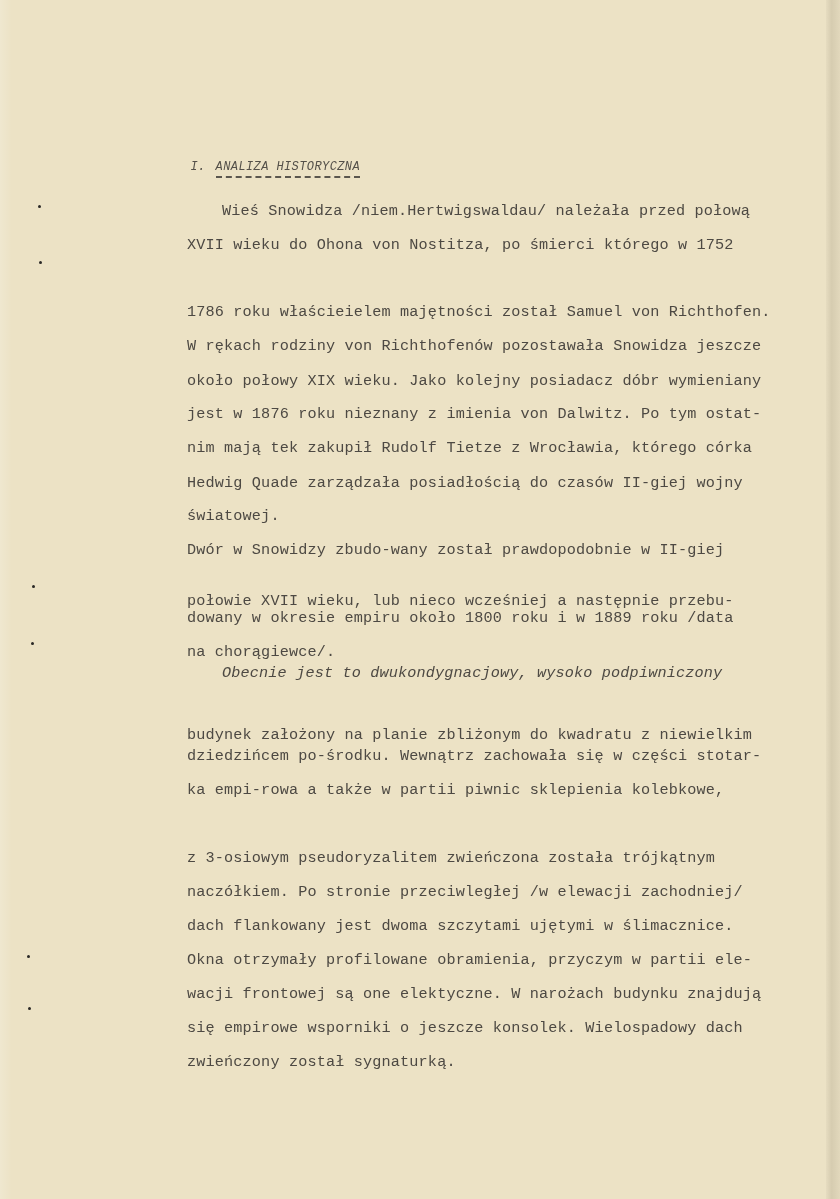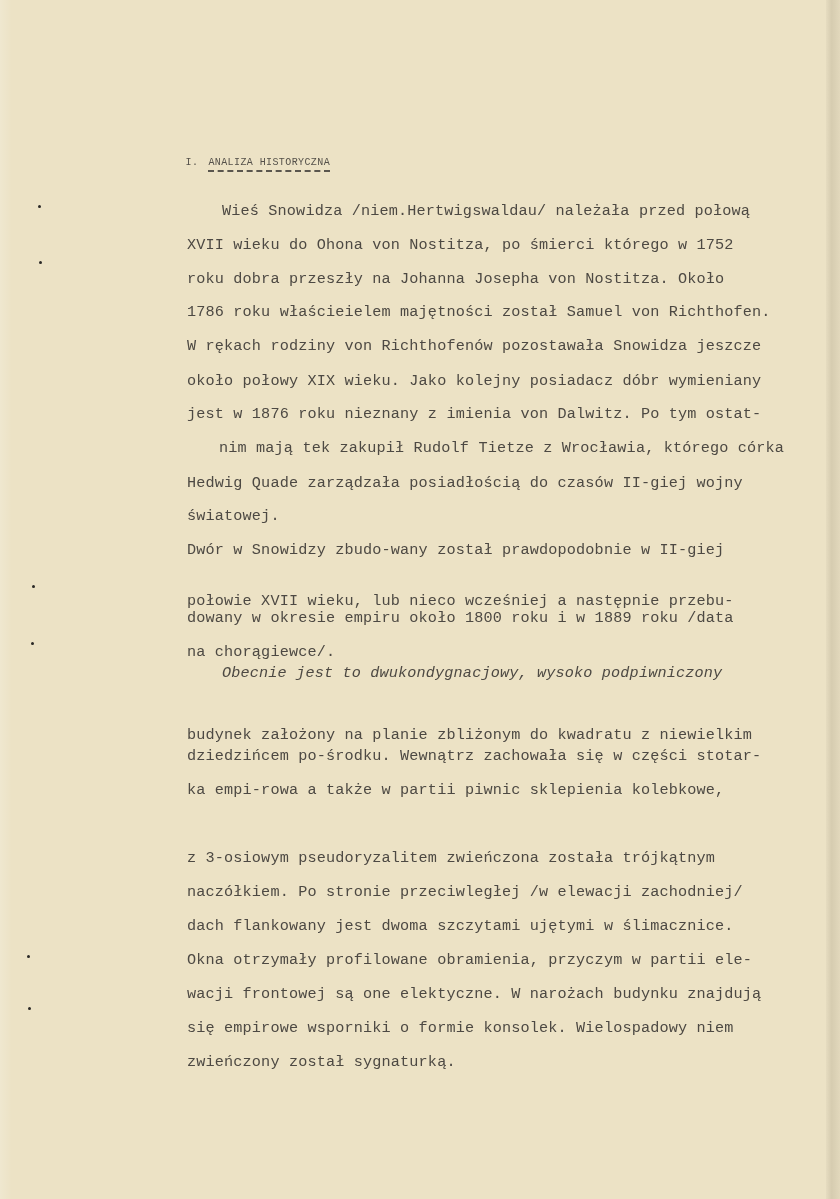--- a/index.html
+++ b/index.html
@@ -26,24 +26,25 @@
     .right-edge {
       position: absolute;
       right: 0; top: 0;
       width: 14px; height: 1199px;
       background: linear-gradient(90deg, #e6dcc0 0%, #d6ccb0 40%, #e2d8bc 100%);
     }
     .heading {
       position: absolute;
       left: 160px;
       top: 146px;
-      font-size: 10px;
+      font-size: 12px;
       letter-spacing: 0.4px;
       color: #545049;
       white-space: pre;
+      font-style: italic;
     }
     .heading .num {
       margin-right: 10px;
     }
     .heading .title {
       border-bottom: 2px dashed #5a564e;
       padding-bottom: 2px;
     }
     .line {
       position: absolute;
@@ -73,36 +74,35 @@
   <span class="mark" style="left:31px;top:642px;"></span>
   <span class="mark" style="left:27px;top:955px;"></span>
   <span class="mark" style="left:28px;top:1007px;"></span>
 
   <div class="heading">
     <span class="num">I.</span><span class="title">ANALIZA HISTORYCZNA</span>
   </div>
 
   <div class="line indent" style="top:202px;">Wieś Snowidza /niem.Hertwigswaldau/ należała przed połową</div>
   <div class="line" style="top:236px;">XVII wieku do Ohona von Nostitza, po śmierci którego w 1752</div>
-  <div class="line" style="top:270px;">roku dobra przeszły na Johanna Josepha von Nostitza. Około</div>
   <div class="line" style="top:303px;">1786 roku właścieielem majętności został Samuel von Richthofen.</div>
   <div class="line" style="top:337px;">W rękach rodziny von Richthofenów pozostawała Snowidza jeszcze</div>
   <div class="line" style="top:372px;">około połowy XIX wieku. Jako kolejny posiadacz dóbr wymieniany</div>
   <div class="line" style="top:405px;">jest w 1876 roku nieznany z imienia von Dalwitz. Po tym ostat-</div>
-  <div class="line" style="top:439px;margin-left:32px;">nim mają tek zakupił Rudolf Tietze z Wrocławia, którego córka</div>
+  <div class="line" style="top:439px;">nim mają tek zakupił Rudolf Tietze z Wrocławia, którego córka</div>
   <div class="line" style="top:474px;">Hedwig Quade zarządzała posiadłością do czasów II-giej wojny</div>
   <div class="line" style="top:507px;">światowej.</div>
   <div class="line" style="top:541px;">Dwór w Snowidzy zbudo-wany został prawdopodobnie w II-giej</div>
   <div class="line" style="top:592px;">połowie XVII wieku, lub nieco wcześniej a następnie przebu-</div>
   <div class="line" style="top:609px;">dowany w okresie empiru około 1800 roku i w 1889 roku /data</div>
   <div class="line" style="top:643px;">na chorągiewce/.</div>
   <div class="line indent" style="top:664px;font-style:italic;">Obecnie jest to dwukondygnacjowy, wysoko podpiwniczony</div>
   <div class="line" style="top:713px;margin-top:13px;">budynek założony na planie zbliżonym do kwadratu z niewielkim</div>
   <div class="line" style="top:747px;">dziedzińcem po-środku. Wewnątrz zachowała się w części stotar-</div>
   <div class="line" style="top:781px;">ka empi-rowa a także w partii piwnic sklepienia kolebkowe,</div>
   <div class="line" style="top:849px;">z 3-osiowym pseudoryzalitem zwieńczona została trójkątnym</div>
   <div class="line" style="top:883px;">naczółkiem. Po stronie przeciwległej /w elewacji zachodniej/</div>
   <div class="line" style="top:917px;">dach flankowany jest dwoma szczytami ujętymi w ślimacznice.</div>
   <div class="line" style="top:951px;">Okna otrzymały profilowane obramienia, przyczym w partii ele-</div>
   <div class="line" style="top:985px;">wacji frontowej są one elektyczne. W narożach budynku znajdują</div>
-  <div class="line" style="top:1019px;">się empirowe wsporniki o formie konsolek. Wielospadowy niem</div>
+  <div class="line" style="top:1019px;">się empirowe wsporniki o jeszcze konsolek. Wielospadowy dach</div>
   <div class="line" style="top:1053px;text-align:center;">zwieńczony został sygnaturką.</div>
 </div>
 
 </body></html>

